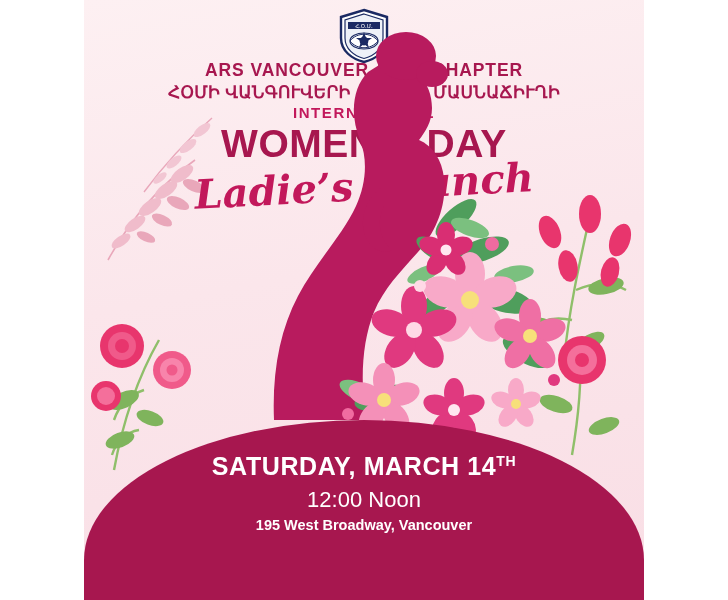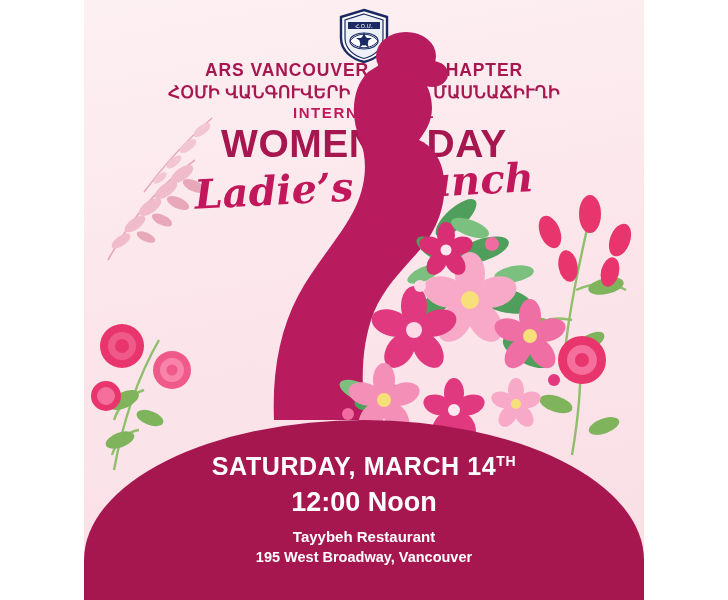--- a/index.html
+++ b/index.html
@@ -101,22 +101,22 @@
     text-align: center;
   }
   #date-line {
     font-size: 25px;
     font-weight: bold;
     letter-spacing: 0.6px;
   }
   #date-line sup { font-size: 14px; }
   #time-line {
     margin-top: 6px;
-    font-size: 27px;
-    font-weight: bold;
+    font-size: 22px;
+    font-weight: normal;
   }
   .detail-line {
     font-size: 14.5px;
     font-weight: bold;
     margin-top: 4px;
   }
   #venue-line { margin-top: 10px; font-size: 15px; }
 
   
   #silhouette { position: absolute; left: 0; top: 0; }
@@ -352,19 +352,18 @@
       <circle cx="264" cy="414" r="6" fill="#f06ba0"></circle>
     </g>
   </svg>
 
   <div id="bottom-panel">
     <div id="bottom-inner">
       <div id="date-line">
         <span>SATURDAY, MARCH 14</span><sup>TH</sup>
       </div>
       <div id="time-line">12:00 Noon</div>
-      <div class="detail-line" id="venue-line">Tayybeh Restaurant</div>
       <div class="detail-line">195 West Broadway, Vancouver</div>
 
     </div>
   </div>
 
 </div>
 
 </body></html>

